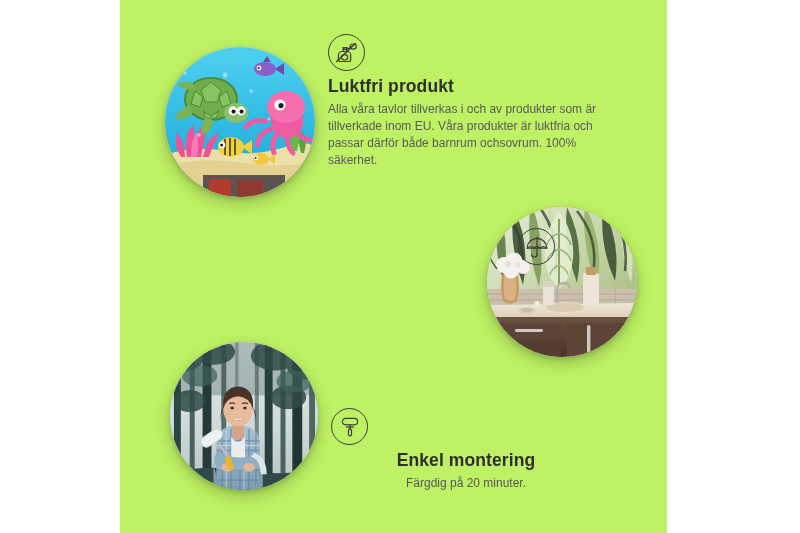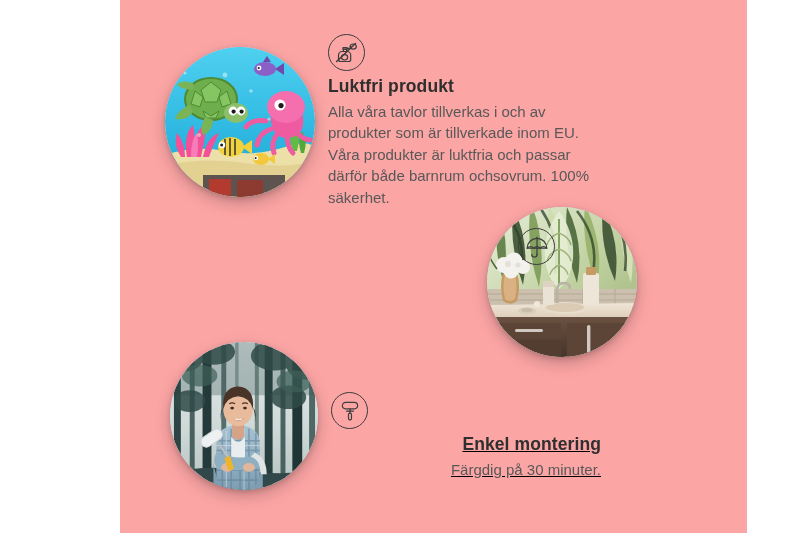--- a/index.html
+++ b/index.html
@@ -20,23 +20,23 @@
     width: 800px;
     height: 533px;
     background: #ffffff;
   }
 
   
   .stage {
     position: absolute;
     left: 120px;
     top: 0;
-    width: 627px;
+    width: 547px;
     height: 533px;
-    background: #fca5a5;
+    background: #bef264;
     overflow: hidden;
   }
 
   
   .photo-circle {
     position: absolute;
     border-radius: 50%;
     overflow: hidden;
     box-shadow: 0 6px 16px rgba(0, 0, 0, 0.22),
                 0 2px 5px rgba(0, 0, 0, 0.14);
@@ -70,21 +70,21 @@
 
   .feature-title {
     font-size: 17.5px;
     font-weight: bold;
     color: #2f2f2f;
     letter-spacing: .1px;
     margin: 5px 0 3px 0;
     line-height: 1.25;
   }
   .feature-body {
-    font-size: 15px;
+    font-size: 12px;
     color: #585858;
     line-height: 1.43;
     margin: 0;
   }
 
   
   #feature-odour {
     left: 208px;
     top: 34px;
     width: 285px;
@@ -97,24 +97,23 @@
     left: 90px;
     top: 228px;
     width: 345px;
     text-align: right;
   }
   #feature-waterproof .feature-icon { margin-left: auto; margin-right: 0; }
 
   
   #feature-mounting {
     left: 211px;
-    top: 392px;
+    top: 408px;
     width: 270px;
-    text-align: right;
-    text-decoration: underline;
+    text-align: center;
   }
   #feature-mounting .feature-icon { margin-left: 0; }
 </style>
 </head>
 <body>
 
 <div id="infographic">
 
   <div class="stage">
 
@@ -502,17 +501,17 @@
             <path d="M12 9.8 L12 12.2"></path>
             <path d="M8.6 12.2 h6.8"></path>
 
             <path d="M12 12.2 L12 14.2"></path>
 
             <rect x="10.5" y="14.2" width="3" height="6.6" rx="1.4"></rect>
           </g>
         </svg>
       </div>
       <div class="feature-title">Enkel montering</div>
-      <p class="feature-body">Färgdig på 30 minuter.</p>
+      <p class="feature-body">Färgdig på 20 minuter.</p>
     </div>
 
   </div>
 </div>
 
 </body></html>

